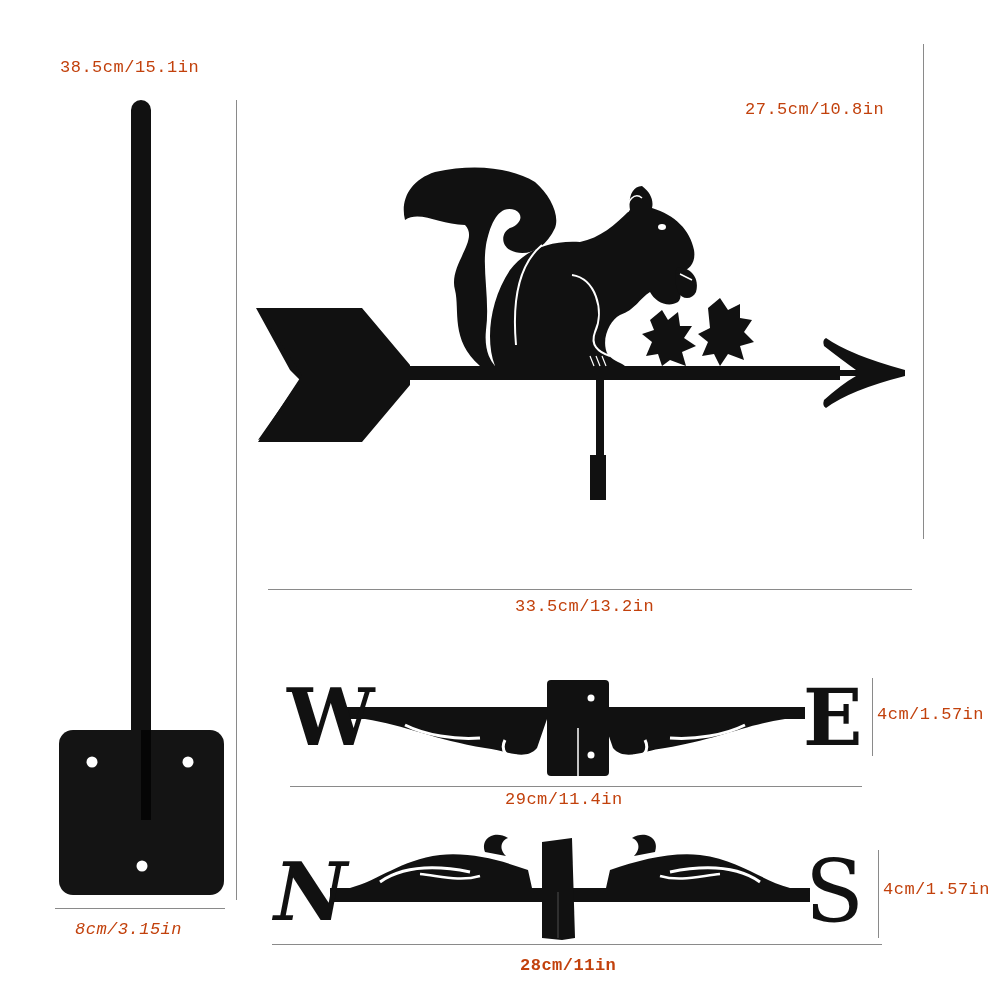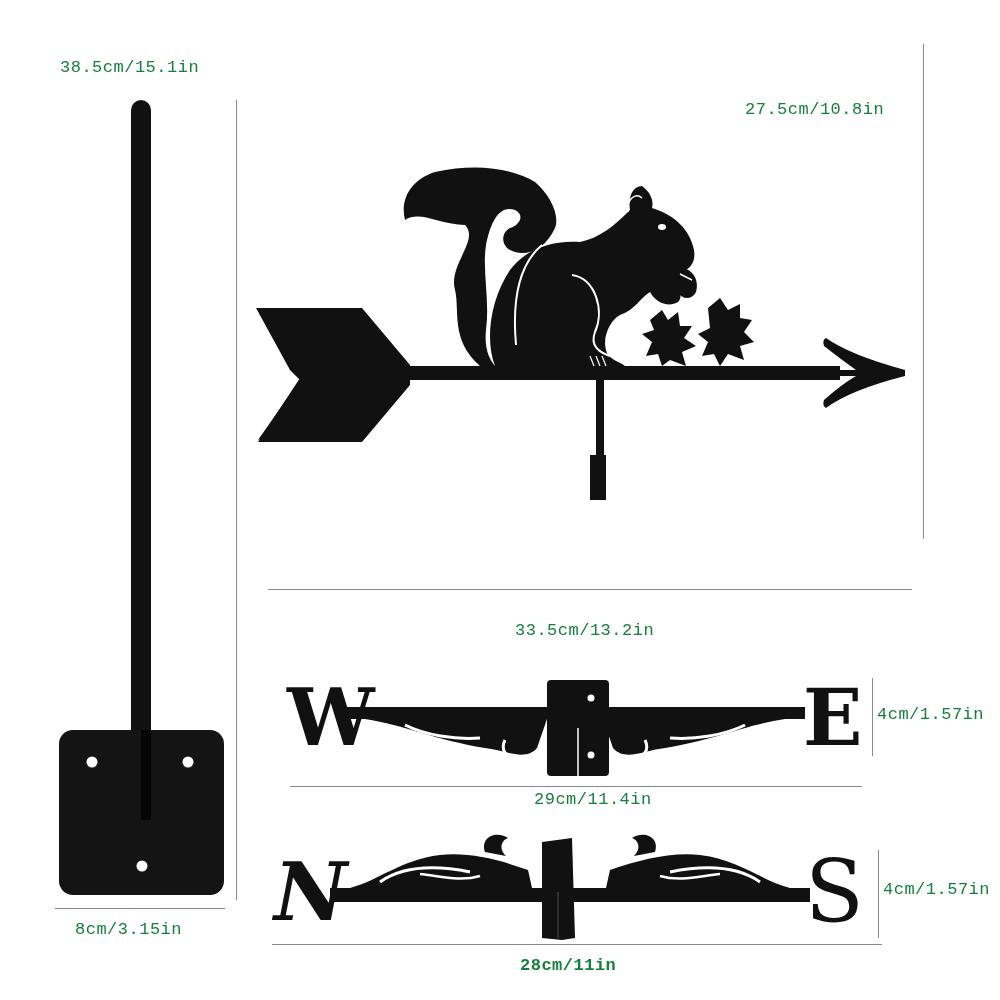--- a/index.html
+++ b/index.html
@@ -1,17 +1,17 @@
 <!DOCTYPE html>
 <html><head>
   <meta charset="utf-8">
   <style>
     html, body { margin: 0; padding: 0; background: #ffffff; }
     body { width: 1000px; height: 1000px; position: relative; overflow: hidden; font-family: "DejaVu Serif", "Liberation Serif", serif; }
-    .label { position: absolute; font-size: 17px; color: #15803d; letter-spacing: 0.5px; white-space: nowrap; font-family: "Liberation Mono", "DejaVu Sans Mono", monospace; }
+    .label { position: absolute; font-size: 17px; color: #c2410c; letter-spacing: 0.5px; white-space: nowrap; font-family: "Liberation Mono", "DejaVu Sans Mono", monospace; }
     .dim-line { position: absolute; background: #8a8a8a; }
     .part { position: absolute; }
     svg { display: block; overflow: visible; }
   </style>
 </head>
 <body>
 
 <div class="label" style="left:60px; top:58px;">38.5cm/15.1in</div>
 
 <div class="part" style="left:55px; top:100px; width:180px; height:810px;">
@@ -25,21 +25,21 @@
 
     <circle cx="37" cy="662" r="5.5" fill="#ffffff"></circle>
     <circle cx="133" cy="662" r="5.5" fill="#ffffff"></circle>
     <circle cx="87" cy="766" r="5.5" fill="#ffffff"></circle>
   </svg>
 </div>
 
 <div class="dim-line" style="left:236px; top:100px; width:1px; height:800px;"></div>
 
 <div class="dim-line" style="left:55px; top:908px; width:170px; height:1px;"></div>
-<div class="label" style="left:75px; top:920px;">8cm/3.15in</div>
+<div class="label" style="left:75px; top:920px;font-style:italic;">8cm/3.15in</div>
 
 <div class="label" style="left:745px; top:100px;">27.5cm/10.8in</div>
 <div class="dim-line" style="left:923px; top:44px; width:1px; height:495px;"></div>
 
 <div class="part" style="left:250px; top:170px; width:670px; height:340px;">
   <svg width="670" height="340" viewBox="0 0 670 340">
 
     <path d="M6,138 L88,138 L88,145 L72,138 L70,145 L54,138 L52,145 L36,138 L34,145 L20,138 L48,175 L132,205 L155,205 L155,210 L110,210 L82,270 L66,270 L66,262 L50,270 L48,262 L32,270 L30,262 L8,270 L50,210 L40,200 Z" fill="#111111"></path>
     <path d="M8,138 L112,138 L160,195 L160,215 L112,272 L8,272 L52,205 Z" fill="#111111"></path>
 
@@ -63,21 +63,21 @@
     <path d="M430,104 L442,110" stroke="#ffffff" stroke-width="1.4"></path>
 
     <path d="M400,150 L412,140 L418,150 L428,142 L430,156 L442,156 L434,168 L446,176 L432,182 L436,196 L420,190 L412,196 L408,184 L396,186 L402,172 L392,164 L404,160 Z" fill="#111111"></path>
     <path d="M458,138 L470,128 L478,140 L490,134 L490,148 L502,150 L494,162 L504,172 L490,176 L494,190 L478,184 L470,196 L464,184 L452,186 L458,172 L448,164 L460,158 Z" fill="#111111"></path>
 
     <path d="M340,186 L344,196 M346,186 L350,196 M352,186 L356,196" stroke="#ffffff" stroke-width="1.2"></path>
   </svg>
 </div>
 
 <div class="dim-line" style="left:268px; top:589px; width:644px; height:1px;"></div>
-<div class="label" style="left:515px; top:621px;">33.5cm/13.2in</div>
+<div class="label" style="left:515px; top:597px;">33.5cm/13.2in</div>
 
 <div class="part" style="left:285px; top:670px; width:580px; height:110px;">
   <svg width="580" height="110" viewBox="0 0 580 110">
 
     <rect x="60" y="37" width="460" height="12" fill="#111111"></rect>
 
     <path d="M80,49 C120,55 150,70 200,78 C220,80 240,92 252,78 L262,49 Z" fill="#111111"></path>
     <path d="M500,49 C460,55 430,70 380,78 C360,80 340,92 328,78 L318,49 Z" fill="#111111"></path>
     <path d="M120,55 C140,65 170,70 195,68" stroke="#ffffff" stroke-width="3" fill="none"></path>
     <path d="M460,55 C440,65 410,70 385,68" stroke="#ffffff" stroke-width="3" fill="none"></path>
@@ -88,21 +88,21 @@
     <line x1="293" y1="58" x2="293" y2="106" stroke="#ffffff" stroke-width="1.5"></line>
     <circle cx="306" cy="28" r="3.5" fill="#ffffff"></circle>
     <circle cx="306" cy="85" r="3.5" fill="#ffffff"></circle>
   </svg>
   <div style="position:absolute; left:2px; top:0px; font-family:'DejaVu Serif', serif; font-weight:bold; font-size:78px; line-height:96px; color:#111111;">W</div>
   <div style="position:absolute; left:518px; top:0px; font-family:'DejaVu Serif', serif; font-weight:bold; font-size:78px; line-height:96px; color:#111111;">E</div>
 </div>
 <div class="dim-line" style="left:872px; top:678px; width:1px; height:78px;"></div>
 <div class="label" style="left:877px; top:705px;">4cm/1.57in</div>
 <div class="dim-line" style="left:290px; top:786px; width:572px; height:1px;"></div>
-<div class="label" style="left:534px; top:790px;">29cm/11.4in</div>
+<div class="label" style="left:505px; top:790px;">29cm/11.4in</div>
 
 <div class="part" style="left:270px; top:830px; width:600px; height:115px;">
   <svg width="600" height="115" viewBox="0 0 600 115">
 
     <rect x="60" y="58" width="480" height="14" fill="#111111"></rect>
 
     <path d="M80,58 C110,50 130,30 170,25 C200,22 230,30 258,40 L262,58 Z" fill="#111111"></path>
     <path d="M520,58 C490,50 470,30 430,25 C400,22 370,30 340,40 L336,58 Z" fill="#111111"></path>
     <path d="M215,22 C210,8 225,0 238,8 C232,10 228,18 236,26 Z" fill="#111111"></path>
     <path d="M385,22 C390,8 375,0 362,8 C368,10 372,18 364,26 Z" fill="#111111"></path>

